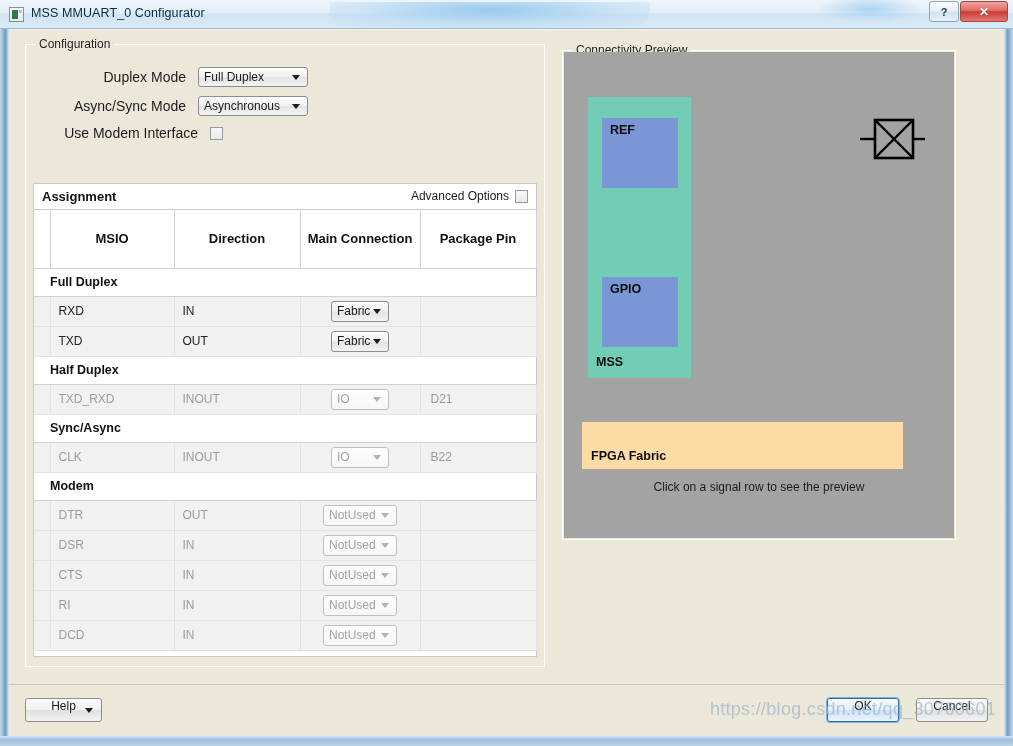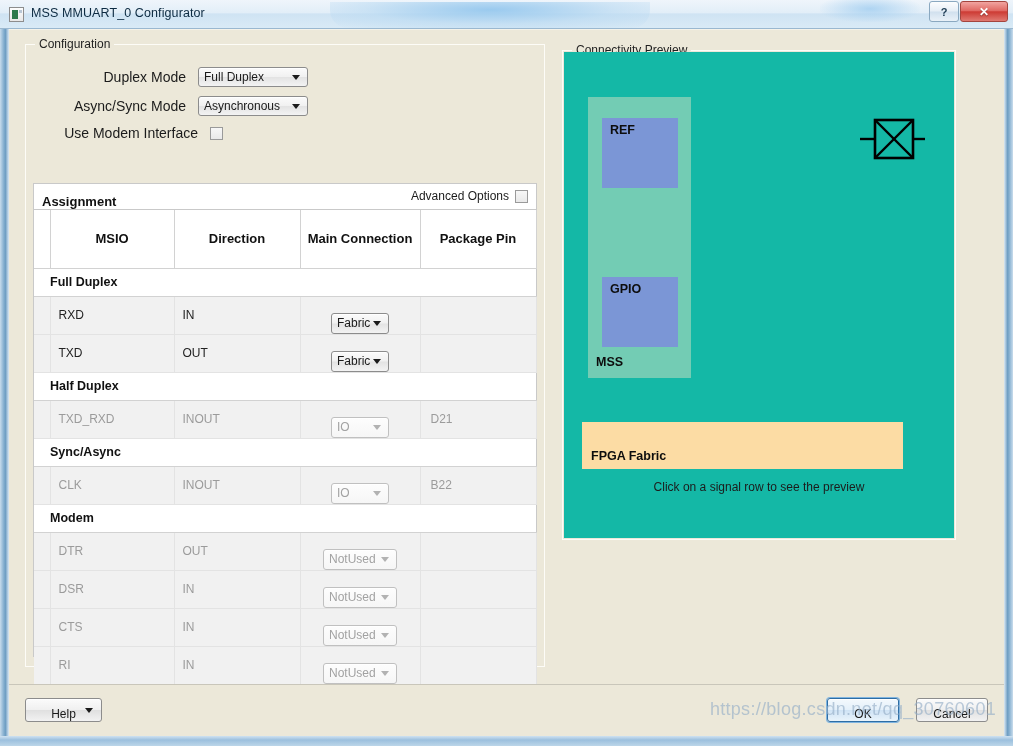--- a/index.html
+++ b/index.html
@@ -155,21 +155,21 @@
   #assign-wrap {
     position: absolute; left: 7px; top: 138px;
     width: 504px; height: 474px;
     background: #ffffff;
     border: 1px solid #c9c9c9;
   }
   #assign-head {
     position: relative; height: 26px;
     border-bottom: 1px solid #c9c9c9;
     background: #ffffff;
-    display: flex; align-items: flex-end;
+    display: flex; align-items: center;
   }
   #assign-head .title {
     margin-left: 8px; font-weight: bold; font-size: 13px; color: #111;
   }
   #assign-head .adv {
     position: absolute; right: 8px; top: 5px;
     display: flex; align-items: center; gap: 6px;
     font-size: 12px; color: #1b1b1b;
   }
 
@@ -215,30 +215,30 @@
     padding: 0 0 0 8px;
     color: #333;
     vertical-align: middle;
   }
   tr.sig-row td.c0 { border-left: none; padding: 0; }
   tr.sig-row.enabled td { background: #f1f1f1; color: #222; }
   tr.sig-row.disabled td { color: #9b9b9b; }
   tr.sig-row td.conn { text-align: center; padding: 0; }
   tr.sig-row td.pin  { padding-left: 10px; }
 
-  td.conn .combo { display: inline-flex; height: 21px; margin-top: 16px; }
+  td.conn .combo { display: inline-flex; height: 21px; }
   .combo.w-fabric  { width: 58px; padding-right: 18px; }
   .combo.w-io      { width: 58px; padding-right: 18px; }
   .combo.w-notused { width: 74px; padding-right: 18px; }
 
   
   #grp-preview { left: 553px; top: 20px; width: 394px; height: 490px; }
   #preview-canvas {
     position: absolute; left: 1px; top: 1px; right: 1px; bottom: 1px;
-    background: #14b8a6;
+    background: #a3a3a3;
     text-decoration: underline;
   }
   #mss-block {
     position: absolute; left: 24px; top: 45px;
     width: 103px; height: 281px;
     background: #73ccb4;
   }
   #mss-block .lbl {
     position: absolute; left: 8px; bottom: 9px;
     font-weight: bold; font-size: 12.5px; color: #0d0d0d;
@@ -278,21 +278,21 @@
     border-top: 1px solid #c9c6ba;
     background: #ece8d9;
   }
   .btn {
     position: absolute;
     height: 24px;
     border: 1px solid #8c8c8c;
     border-radius: 3px;
     background: linear-gradient(180deg,#fbfbfb 0%,#f0f0f0 48%,#e0e0e0 52%,#f2f2f2 100%);
     font-size: 12px; color: #1a1a1a;
-    display: flex; align-items: flex-end; justify-content: center;
+    display: flex; align-items: flex-start; justify-content: center;
     cursor: pointer;
     box-shadow: inset 0 1px 0 #ffffff;
   }
   #btn-help { left: 16px; top: 13px; width: 77px; }
   #btn-help .cb-arrow {
     position: absolute; right: 8px; top: 50%; margin-top: -2px;
     width: 0; height: 0;
     border-left: 4.5px solid transparent;
     border-right: 4.5px solid transparent;
     border-top: 5px solid #1b1b1b;

